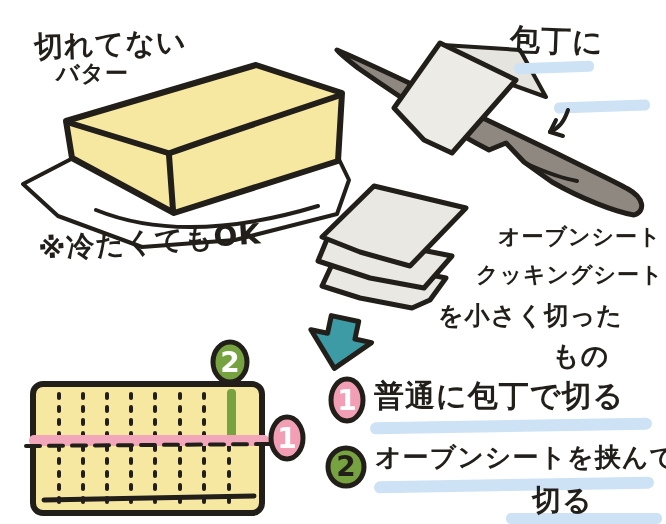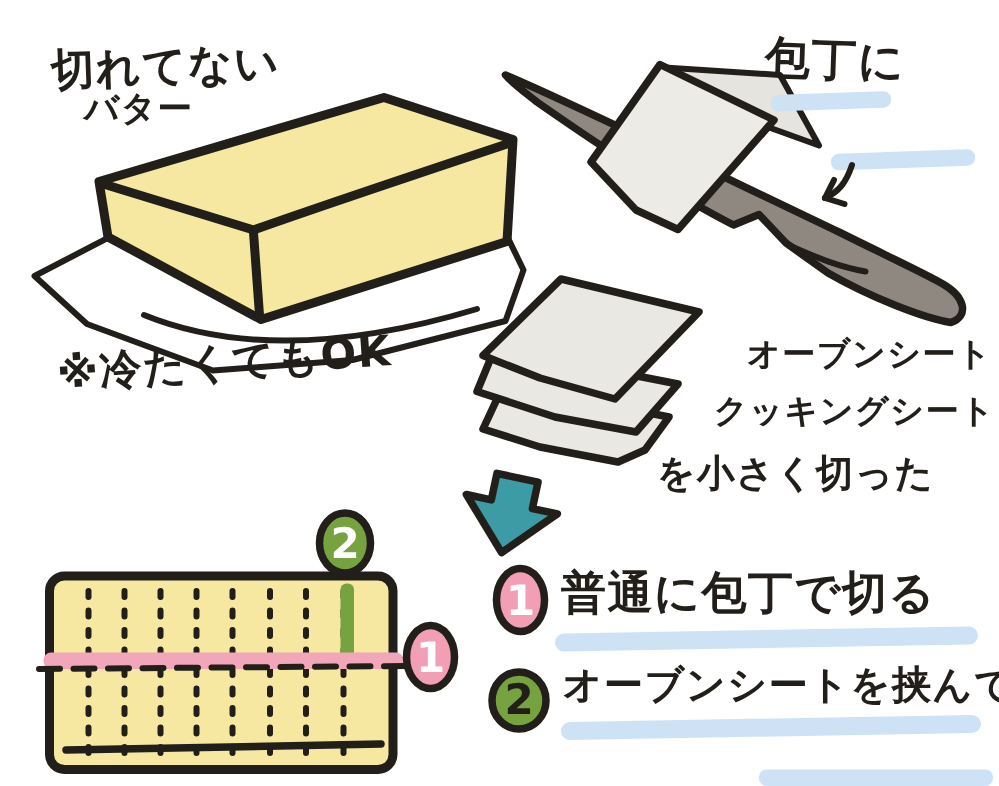--- a/index.html
+++ b/index.html
@@ -91,17 +91,19 @@
 
 <div class="txt" style="left:34px;top:30px;font-size:29px;transform:rotate(-2deg);">切れてない</div>
 <div class="txt" style="left:56px;top:62px;font-size:23px;">バター</div>
 <div class="txt" style="left:38px;top:228px;font-size:28px;transform:rotate(-4deg);">※冷たくてもOK</div>
 
 <div class="txt" style="left:510px;top:26px;font-size:30px;transform:rotate(2deg);">包丁に</div>
 
 <div class="txt" style="left:498px;top:226px;font-size:22px;">オーブンシート・</div>
 <div class="txt" style="left:476px;top:264px;font-size:22px;">クッキングシート</div>
 <div class="txt" style="left:438px;top:303px;font-size:25px;">を小さく切った</div>
+<div class="txt" style="left:552px;top:342px;font-size:27px;">もの</div>
 
 <div class="txt" style="left:374px;top:381px;font-size:30px;">普通に包丁で切る</div>
 <div class="txt" style="left:375px;top:444px;font-size:26px;">オーブンシートを挟んで</div>
+<div class="txt" style="left:532px;top:486px;font-size:29px;">切る</div>
 
 </div>
 
 </body></html>

